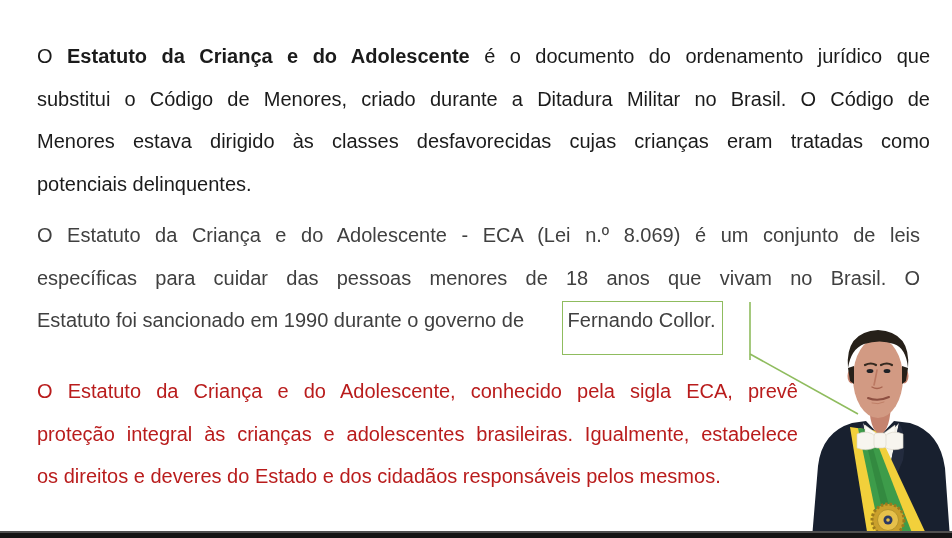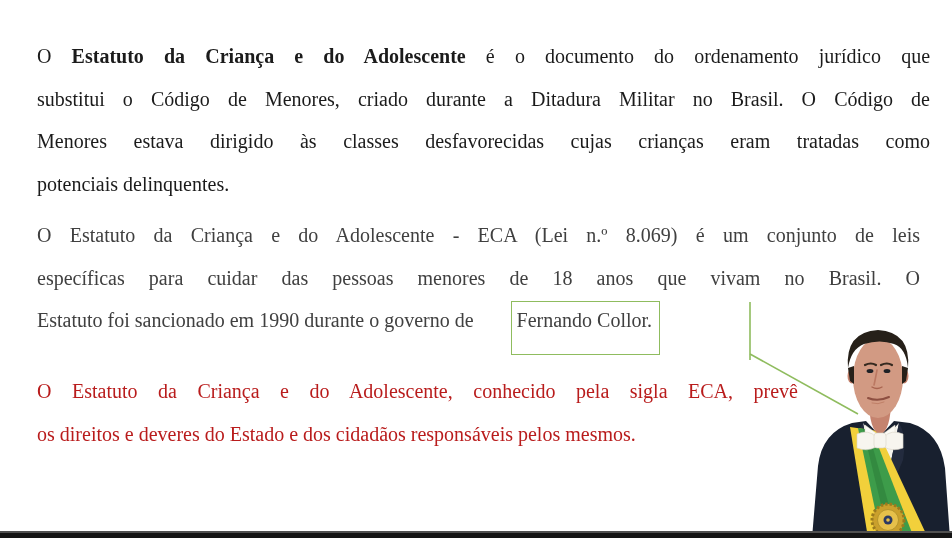--- a/index.html
+++ b/index.html
@@ -1,18 +1,18 @@
 <!DOCTYPE html>
 <html><head>
 <meta charset="utf-8">
 <style>
   html,body{margin:0;padding:0;background:#fff;}
   .slide{
     position:relative;width:952px;height:538px;background:#ffffff;
-    font-family:Liberation Serif, serif;
+    font-family:Liberation Sans, sans-serif;
     overflow:hidden;
   }
   .para{position:absolute;left:37px;font-size:20px;line-height:42.5px;}
   .p1{top:35px;width:893px;color:#1b1b1b;}
   .p2{top:214px;width:883px;color:#404040;}
   .p3{top:370px;width:761px;color:#b91c1c;}
   .line{text-align:justify;text-align-last:justify;-moz-text-align-last:justify;}
   .line.last{text-align:right;text-align-last:left;-moz-text-align-last:left;}
   .p1 b{font-weight:700;}
   .collor-box{
@@ -40,20 +40,21 @@
   </div>
 
   <div class="para p2">
     <div class="line">O Estatuto da Criança e do Adolescente - ECA (Lei n.º 8.069) é um conjunto de leis</div>
     <div class="line">específicas para cuidar das pessoas menores de 18 anos que vivam no Brasil. O</div>
     <div class="line last"><span>Estatuto foi sancionado em 1990 durante o governo de </span><span class="collor-box">Fernando Collor.</span></div>
   </div>
 
   <div class="para p3">
     <div class="line">O Estatuto da Criança e do Adolescente, conhecido pela sigla ECA, prevê</div>
+    <div class="line">proteção integral às crianças e adolescentes brasileiras. Igualmente, estabelece</div>
     <div class="line last">os direitos e deveres do Estado e dos cidadãos responsáveis pelos mesmos.</div>
   </div>
 
   <svg class="connector" width="130" height="130" viewBox="0 0 130 130">
     <line x1="6" y1="2" x2="6" y2="60" stroke="#8FBC5E" stroke-width="1.6"></line>
     <line x1="6" y1="54" x2="114" y2="114" stroke="#8FBC5E" stroke-width="1.6"></line>
   </svg>
 
   <svg class="portrait" width="142" height="212" viewBox="0 0 142 212">
 

